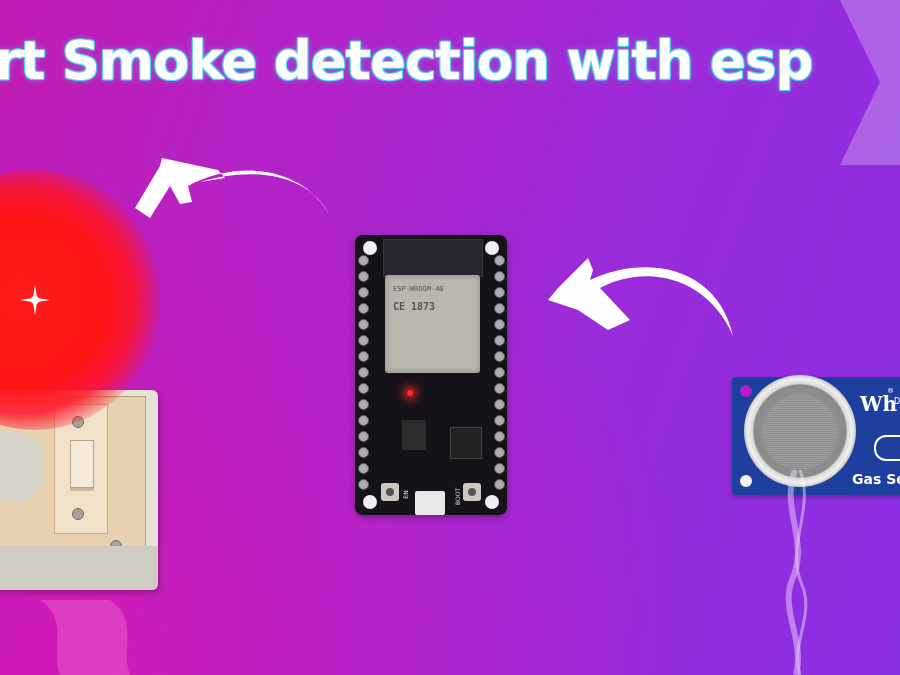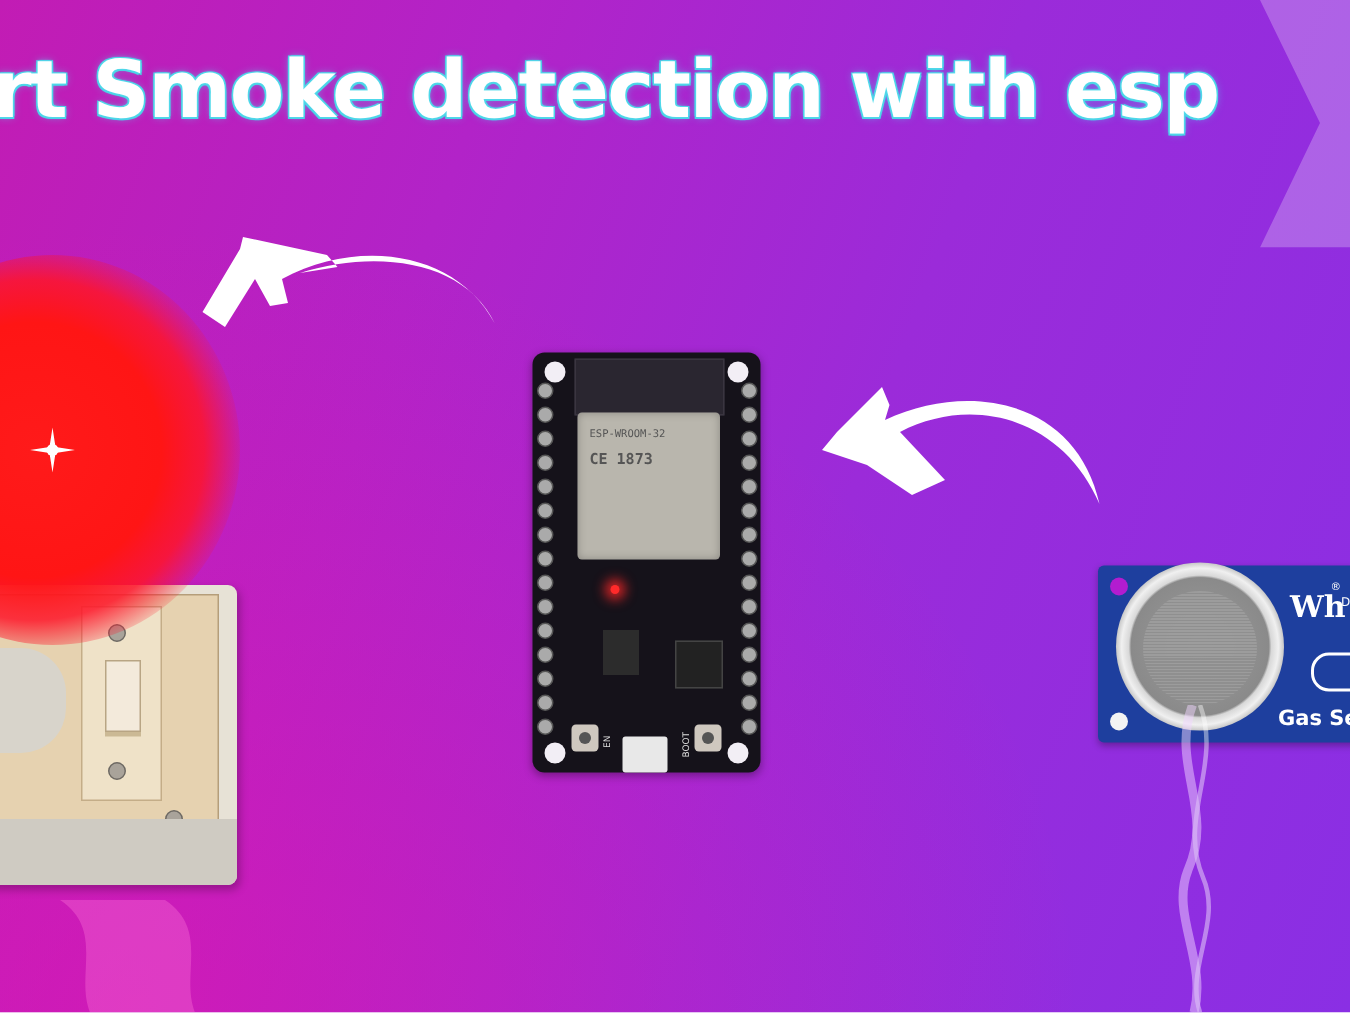--- a/index.html
+++ b/index.html
@@ -98,21 +98,21 @@
     <path d="M195 88 C170 30 110 15 62 40 L92 72 L70 82 L40 62 L10 52 L20 40 L50 10 L55 22 L52 32 C110 5 180 20 195 88 Z" fill="#ffffff"></path>
   </svg>
 
   <div class="esp32">
     <div class="hole" style="left:8px;top:6px"></div>
     <div class="hole" style="right:8px;top:6px"></div>
     <div class="hole" style="left:8px;bottom:6px"></div>
     <div class="hole" style="right:8px;bottom:6px"></div>
     <div class="antenna"></div>
     <div class="shield">
-      <div class="shield-text" style="top:10px">ESP-WROOM-32</div>
+      <div class="shield-text" style="top:10px">ESP-WROOM-40</div>
       <div class="shield-text" style="top:26px;font-size:10px;font-weight:bold">CE 1873</div>
     </div>
     <div class="pins" style="left:3px">
       <div class="pin"></div>
         <div class="pin"></div>
         <div class="pin"></div>
         <div class="pin"></div>
         <div class="pin"></div>
       <div class="pin"></div>
         <div class="pin"></div>

